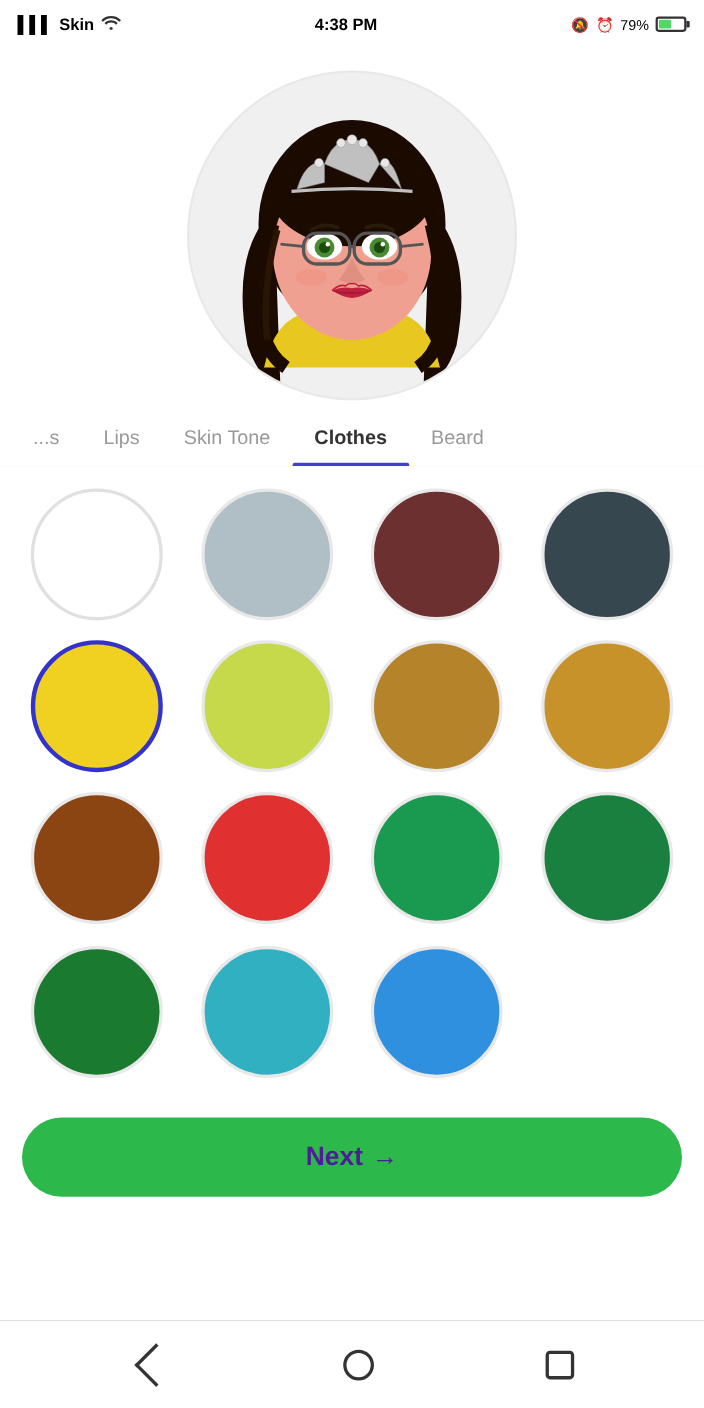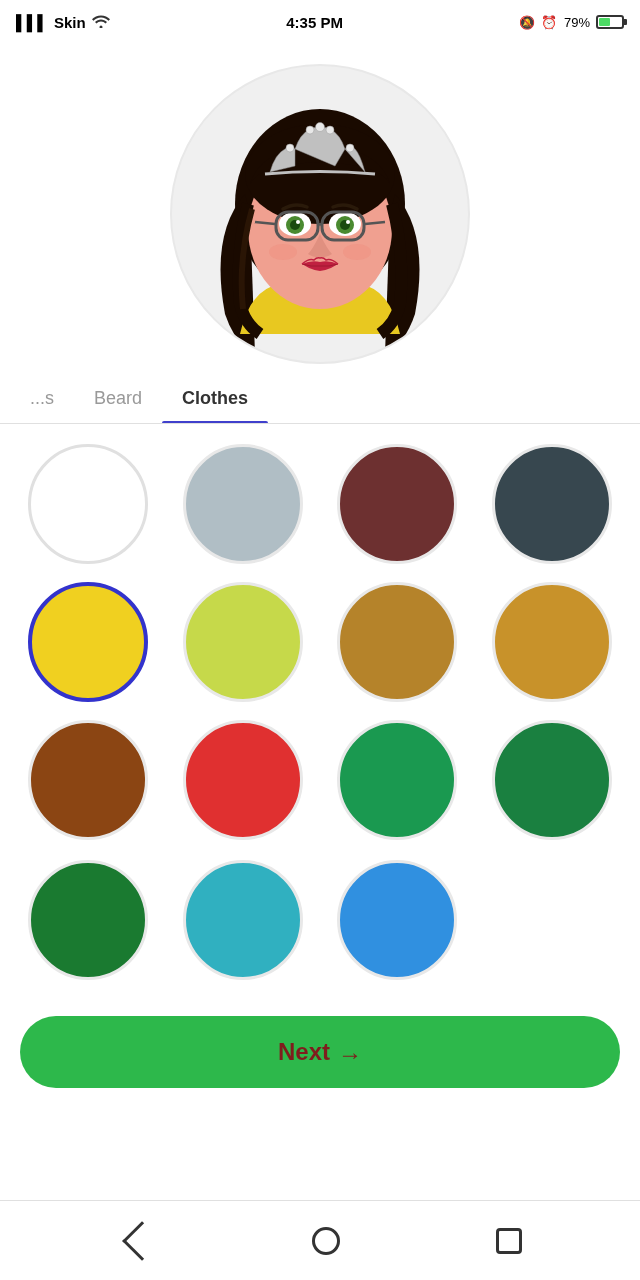--- a/index.html
+++ b/index.html
@@ -166,21 +166,21 @@
     .next-button-container {
       padding: 16px 20px;
       background: #fff;
     }
     .next-button {
       width: 100%;
       padding: 22px;
       background: #2DB84B;
       border: none;
       border-radius: 50px;
-      color: #7f1d1d;
+      color: #4c1d95;
       font-size: 24px;
       font-weight: 600;
       cursor: pointer;
       display: flex;
       justify-content: center;
       align-items: center;
       gap: 8px;
     }
 
     
@@ -222,21 +222,21 @@
     <span>▌▌▌</span>
     <span>Skin</span>
     <span>
       <svg width="18" height="14" viewBox="0 0 18 14">
         <path d="M9 11.5a1.5 1.5 0 1 1 0 3 1.5 1.5 0 0 1 0-3z" fill="#333"></path>
         <path d="M9 7.5c1.8 0 3.4.8 4.5 2l1.5-1.5C13.4 6.4 11.3 5.5 9 5.5S4.6 6.4 3 8l1.5 1.5C5.6 8.3 7.2 7.5 9 7.5z" fill="#333"></path>
         <path d="M9 3.5c3 0 5.7 1.3 7.5 3.3L18 5.3C15.8 2.9 12.6 1.5 9 1.5S2.2 2.9 0 5.3l1.5 1.5C3.3 4.8 6 3.5 9 3.5z" fill="#333"></path>
       </svg>
     </span>
   </div>
-  <div class="status-center">4:35 PM</div>
+  <div class="status-center">4:38 PM</div>
   <div class="status-right">
     <span>🔕</span>
     <span>⏰</span>
     <span>79%</span>
     <div class="battery-bar">
       <div class="battery-fill"></div>
     </div>
   </div>
 </div>
 
@@ -310,24 +310,30 @@
       <path d="M 212 130 Q 225 180 220 230 Q 215 250 200 260" fill="none" stroke="#1a0a00" stroke-width="12"></path>
     </svg>
   </div>
 </div>
 
 <div class="tabs-container">
   <div class="tab-item">
     <span>...s</span>
   </div>
   <div class="tab-item">
-    <span>Beard</span>
+    <span>Lips</span>
+  </div>
+  <div class="tab-item">
+    <span>Skin Tone</span>
   </div>
   <div class="tab-item active">
     <span>Clothes</span>
+  </div>
+  <div class="tab-item">
+    <span>Beard</span>
   </div>
 </div>
 
 <div class="color-grid">
   <div class="color-circle white-circle" style="background:#ffffff;"></div>
   <div class="color-circle" style="background:#b0bec5;"></div>
   <div class="color-circle" style="background:#6d3030;"></div>
   <div class="color-circle" style="background:#37474f;"></div>
   <div class="color-circle selected" style="background:#f0d020;"></div>
   <div class="color-circle" style="background:#c6d94a;"></div>

